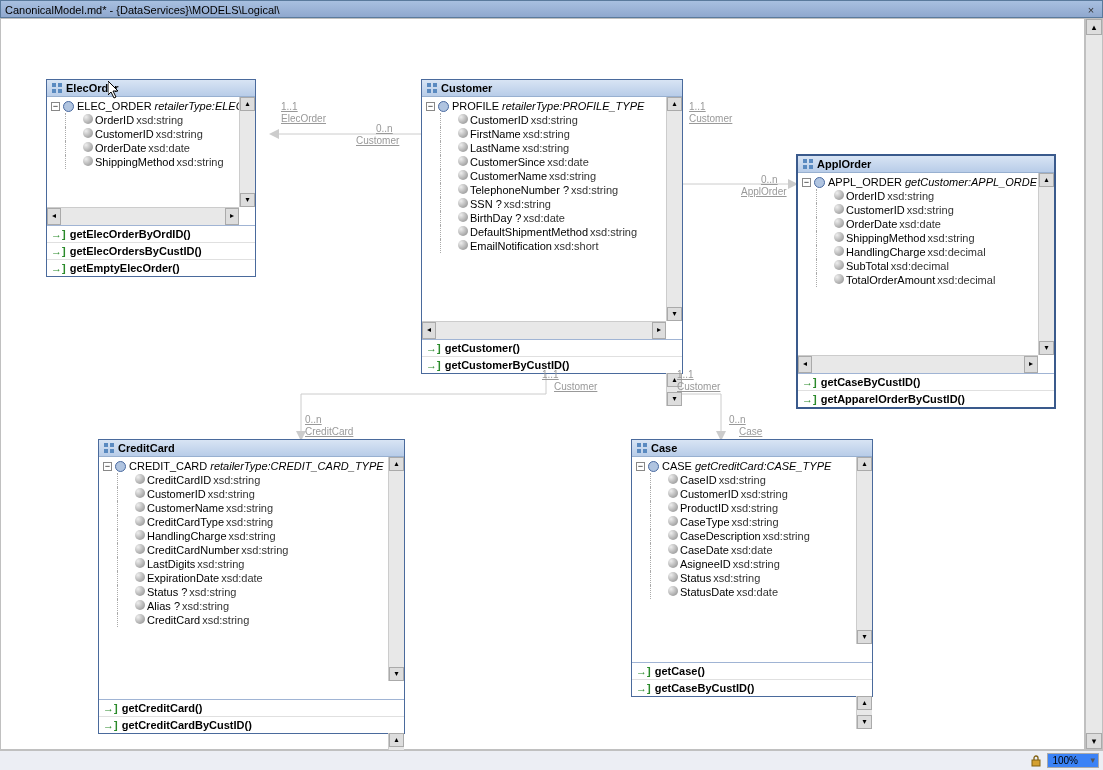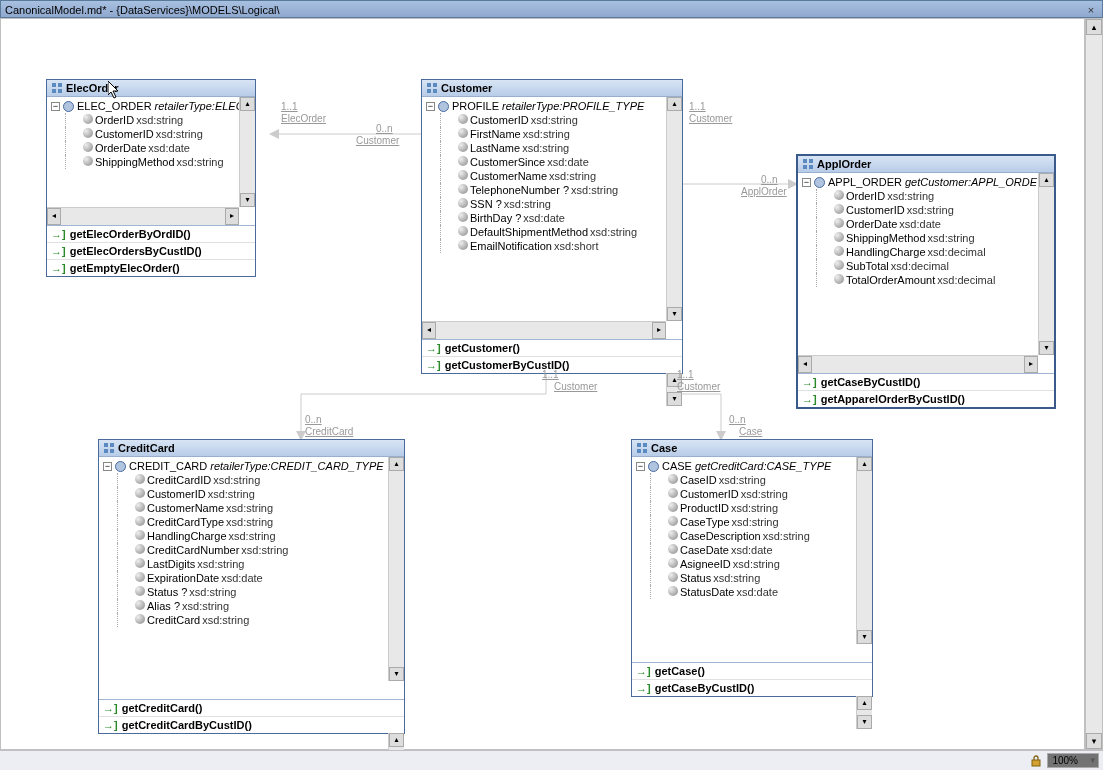--- a/index.html
+++ b/index.html
@@ -4,21 +4,21 @@
 <style>
 * { box-sizing: border-box; margin: 0; padding: 0; }
 body { font-family: Tahoma, Arial, sans-serif; font-size: 11px; background: #eceef4; width: 1103px; height: 770px; position: relative; overflow: hidden; }
 .titlebar { background: linear-gradient(to bottom, #a8c0e0, #8fa8ce); height: 18px; line-height: 18px; padding: 0 4px; border: 1px solid #5a7a9c; display: flex; justify-content: space-between; color: #000; }
 .titlebar .close { width: 14px; height: 14px; text-align: center; cursor: pointer; color: #333; }
 .canvas { position: absolute; top: 18px; left: 0; right: 18px; bottom: 20px; background: #fff; border: 1px solid #c0c0c0; }
 .vscroll { position: absolute; top: 18px; right: 0; width: 18px; bottom: 20px; background: #e8e8e8; border: 1px solid #c0c0c0; }
 .vscroll .up, .vscroll .down { height: 16px; background: #ddd; border: 1px solid #aaa; text-align: center; font-size: 9px; line-height: 14px; cursor: pointer; }
 .vscroll .down { position: absolute; bottom: 0; width: 100%; }
 .statusbar { position: absolute; bottom: 0; left: 0; right: 0; height: 20px; background: #eceef4; border-top: 1px solid #c0c0c0; display: flex; justify-content: flex-end; align-items: center; padding: 0 4px; gap: 4px; }
-.statusbar .zoom { border: 1px solid #aaa; background: #737373; padding: 1px 20px 1px 4px; font-size: 10px; position: relative; }
+.statusbar .zoom { border: 1px solid #aaa; background: #3b82f6; padding: 1px 20px 1px 4px; font-size: 10px; position: relative; }
 .statusbar .zoom::after { content: "▾"; position: absolute; right: 3px; top: 1px; font-size: 9px; color: #555; }
 .lock-icon { width: 14px; height: 14px; display: inline-block; }
 
 .entity { position: absolute; border: 1px solid #4a6a9c; background: #fff; display: flex; flex-direction: column; }
 .entity.selected { border: 2px solid #3a5a8c; }
 .entity-header { background: linear-gradient(to bottom, #d8e4f4, #b8cce8); border-bottom: 1px solid #98b0d0; padding: 2px 4px; font-weight: bold; display: flex; align-items: center; gap: 3px; }
 .ent-icon { width: 12px; height: 12px; display: inline-block; }
 .entity-body { flex: 1; overflow: hidden; position: relative; border-bottom: 1px solid #a0b4d4; }
 .attrs { padding: 2px 0; }
 .root-attr { padding: 1px 4px; display: flex; align-items: center; gap: 3px; }

